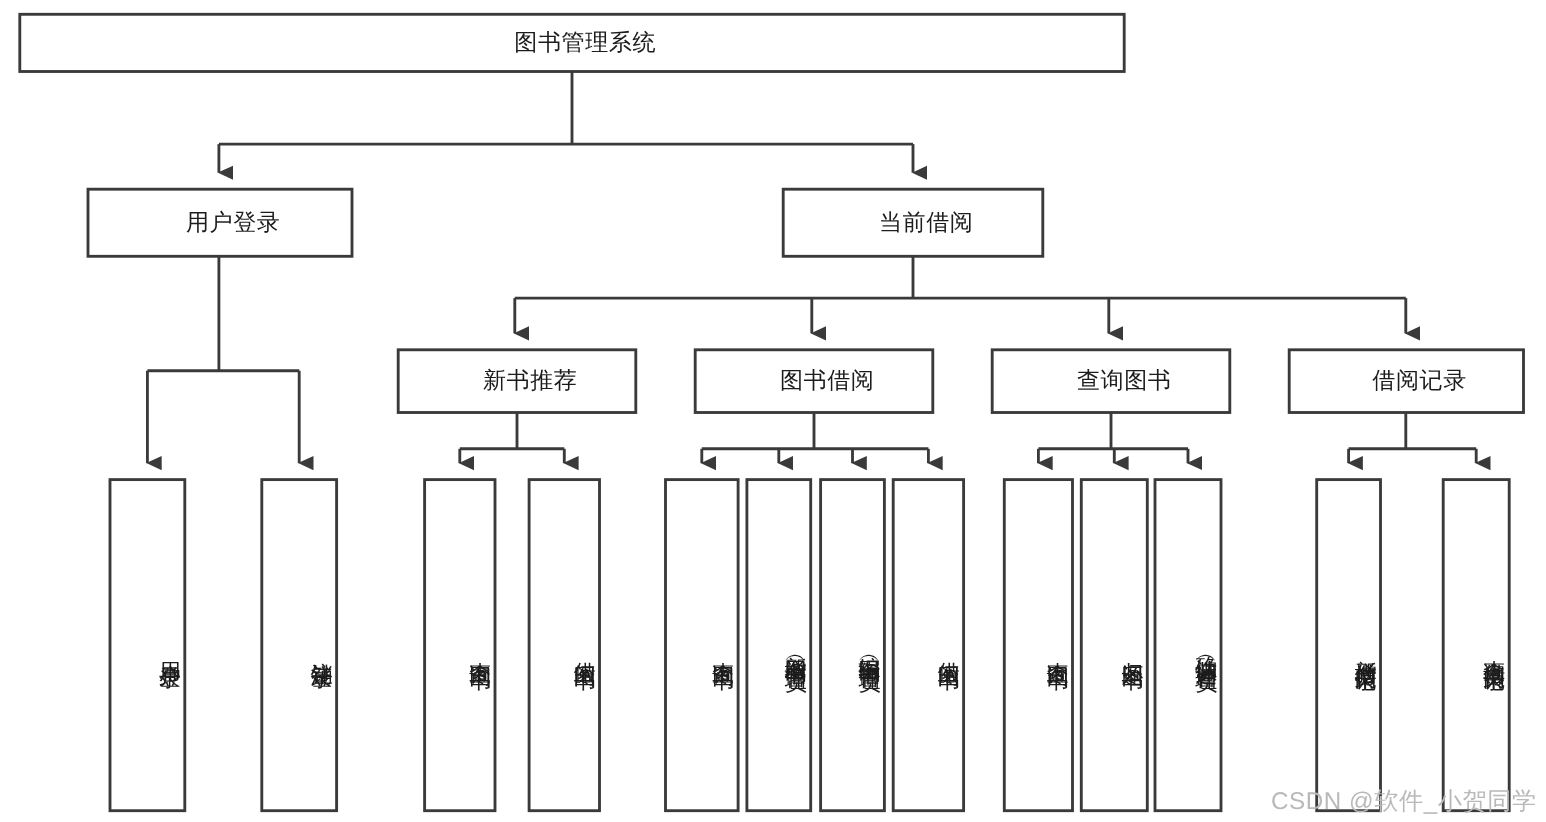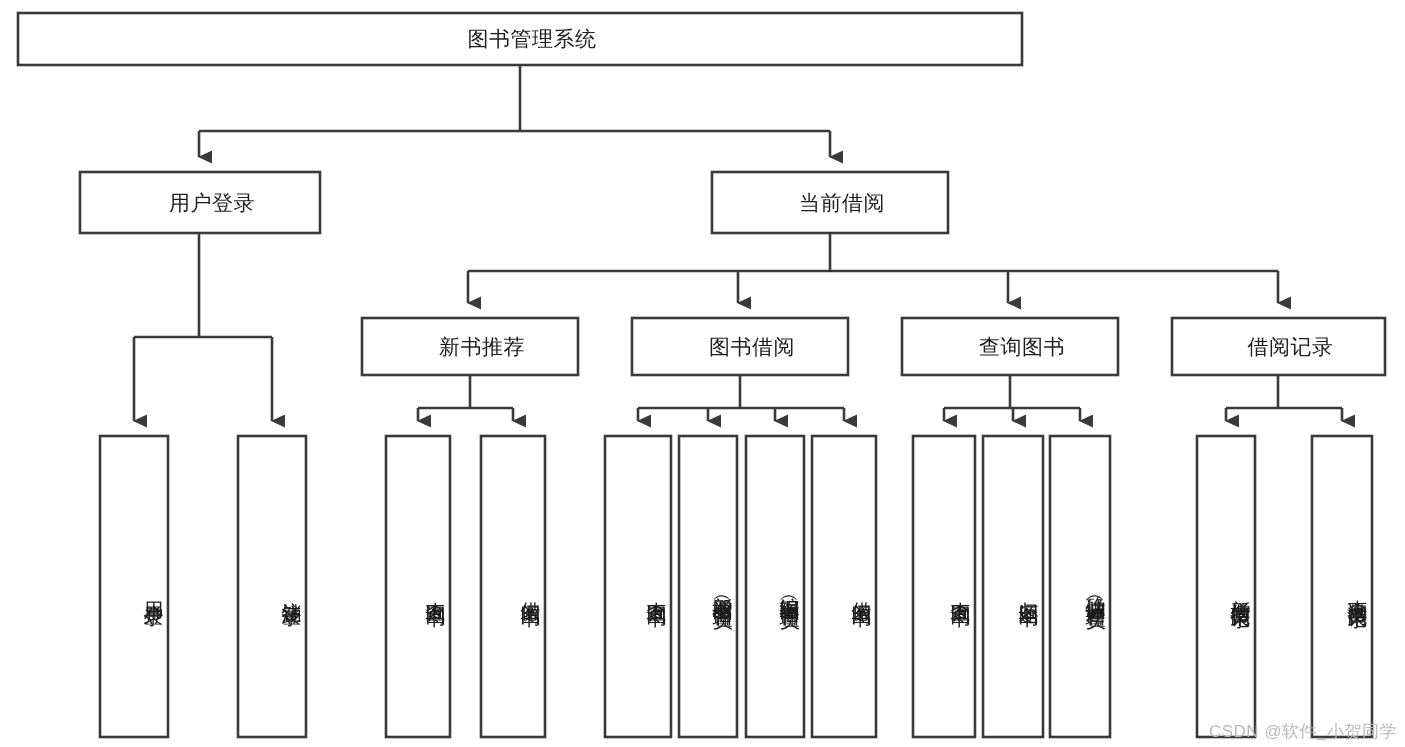--- a/index.html
+++ b/index.html
@@ -61,21 +61,21 @@
     line-height: 1.45;
     letter-spacing: 2px;
     padding-top: 6px;
     align-items: flex-start;
     justify-content: center;
   }
   #watermark {
     position: absolute;
     right: 8px;
     bottom: 4px;
-    font-size: 17px;
+    font-size: 22px;
     color: #b9b9b9;
     font-family: "Liberation Sans", "DejaVu Sans", sans-serif;
     white-space: nowrap;
     letter-spacing: 0.5px;
   }
 </style>
 </head>
 <body>
 
 <div id="stage">

